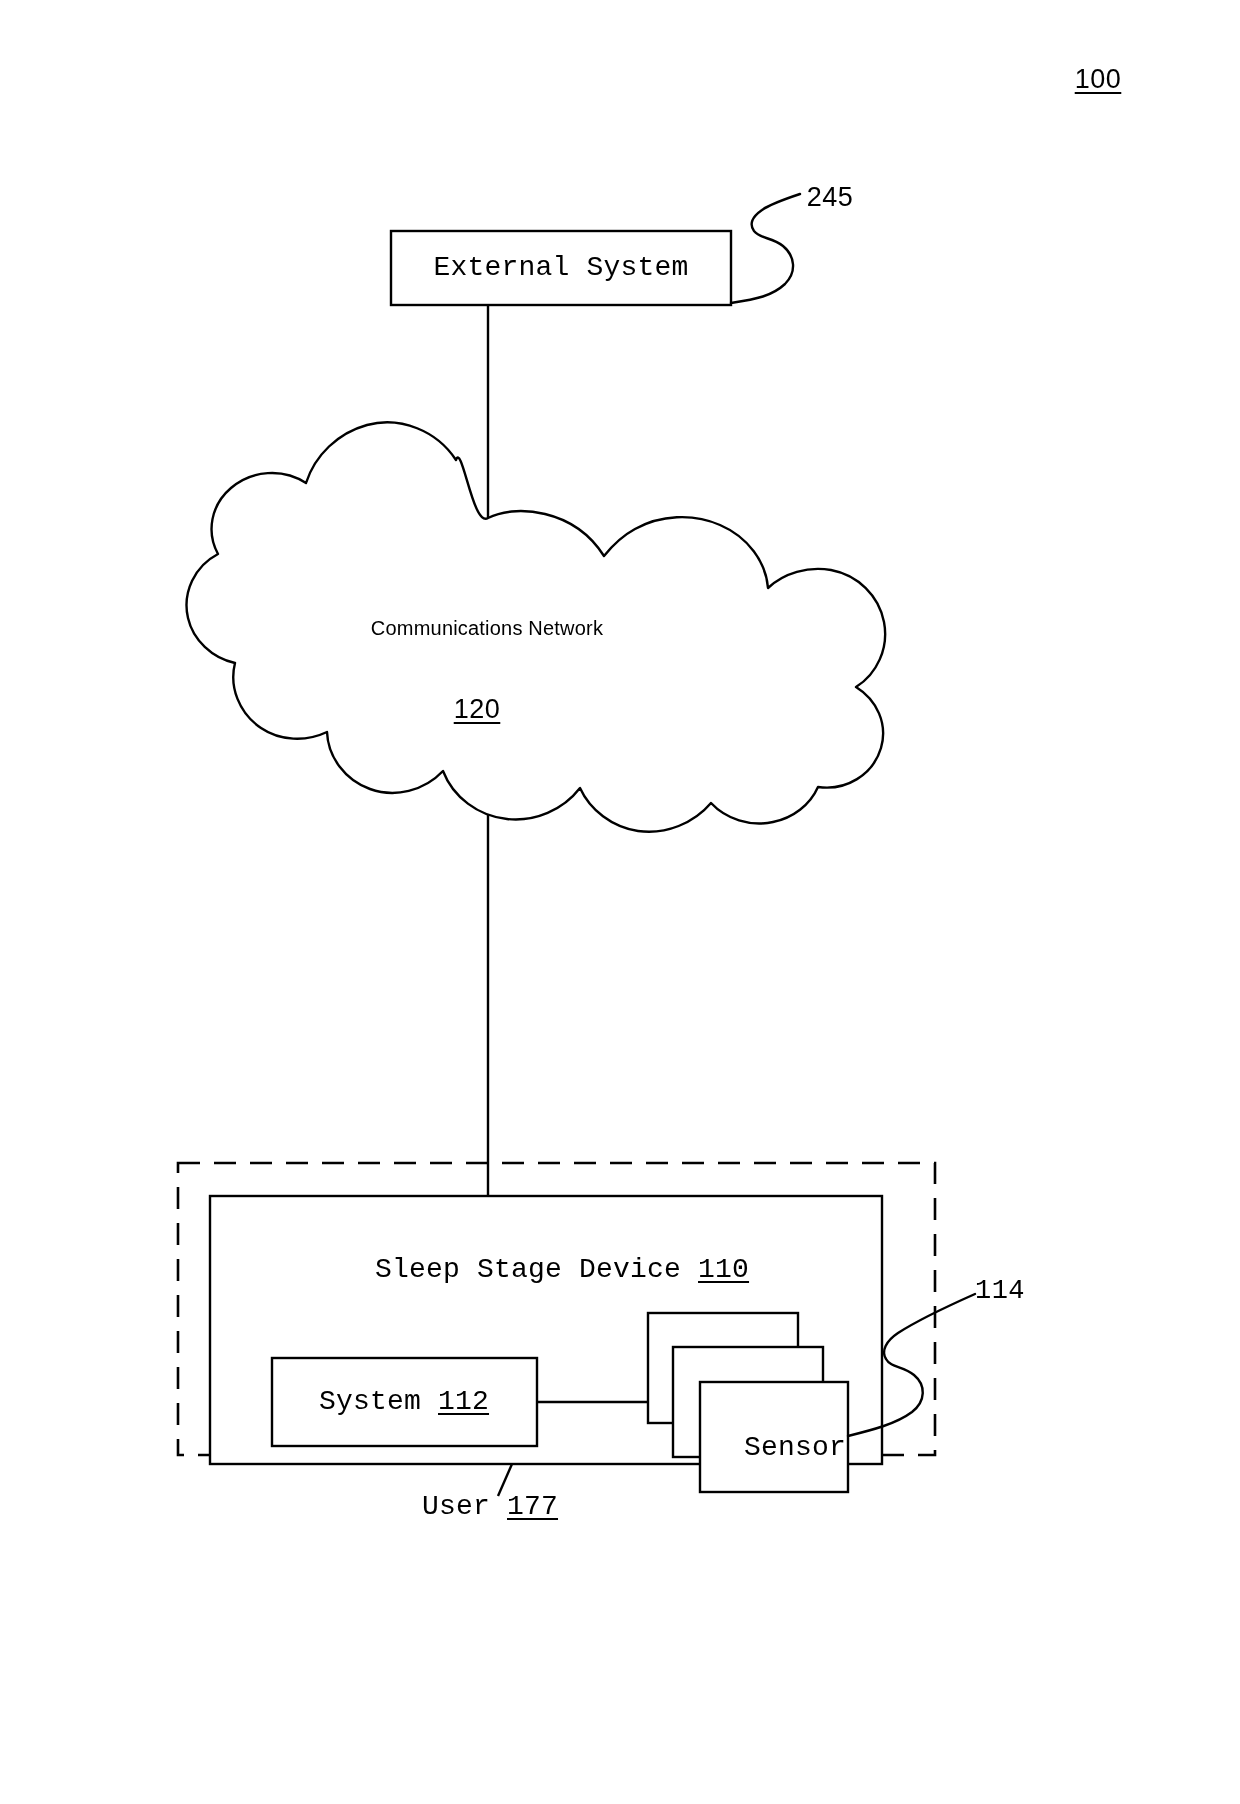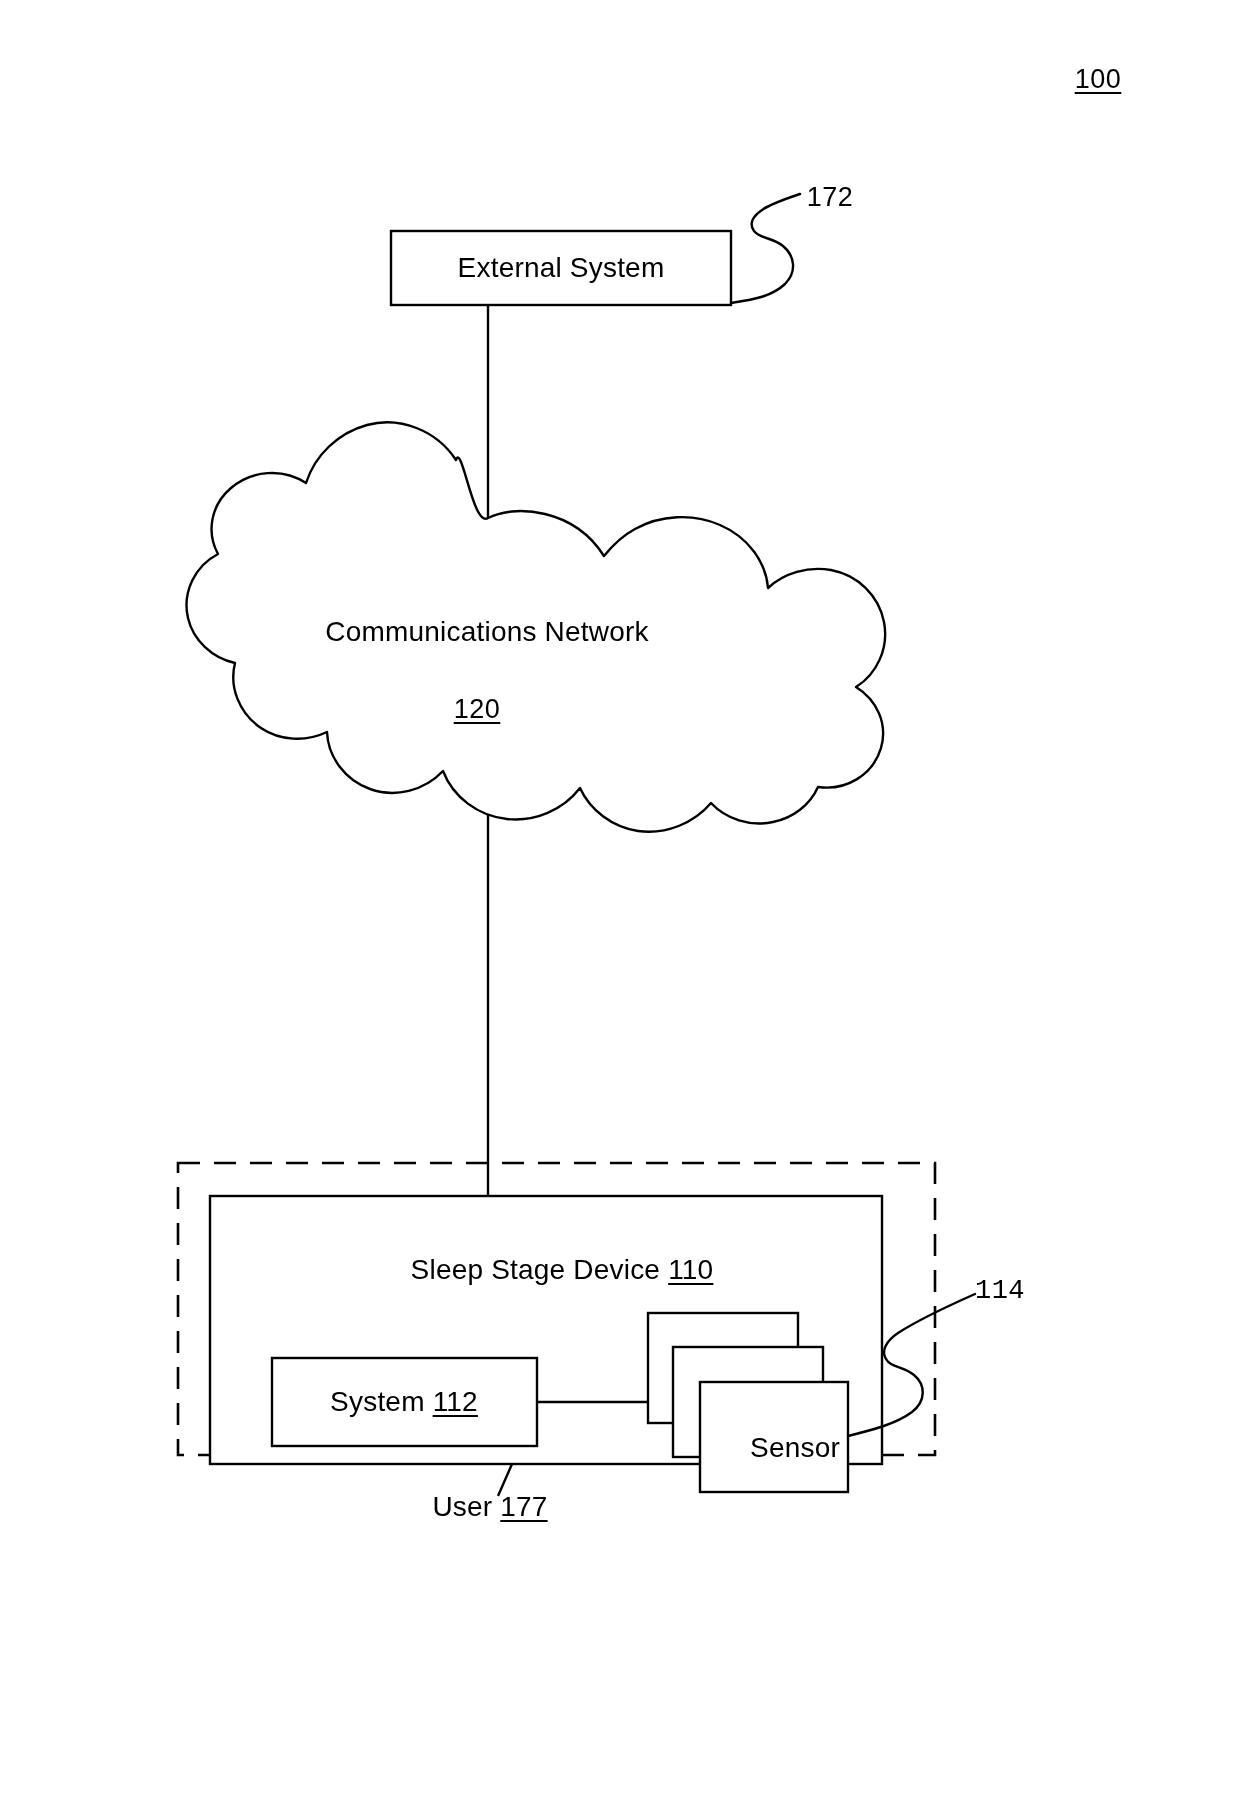--- a/index.html
+++ b/index.html
@@ -71,27 +71,28 @@
     font-size: 27px;
     letter-spacing: 0.5px;
   }
   .t-ref u {
     text-decoration: underline;
     text-underline-offset: 4px;
   }
   .t-node {
     font-size: 28px;
     letter-spacing: 0.2px;
+    font-family: Liberation Mono, monospace;
   }
   .t-node u {
     text-decoration: underline;
     text-underline-offset: 4px;
   }
   .t-cloud-title {
-    font-size: 28px;
+    font-size: 20px;
     letter-spacing: 0.2px;
   }
   .center-x {
     transform: translateX(-50%);
   }
 </style>
 </head>
 <body>
 
 <div id="figure-root">
@@ -160,21 +161,21 @@
              C 903 1366, 891 1368, 886 1359
              C 881 1351, 886 1341, 898 1333
              C 915 1322, 948 1306, 975 1294"></path>
 
     <line class="fig-line" x1="512" y1="1464" x2="498" y2="1496"></line>
 
   </svg>
 
   <div class="fig-text t-ref center-x" style="left:1098px; top:66px;"><u>100</u></div>
 
-  <div class="fig-text t-ref center-x" style="left:830px; top:184px;">172</div>
+  <div class="fig-text t-ref center-x" style="left:830px; top:184px;">245</div>
 
   <div class="fig-text t-node center-x" style="left:561px; top:254px;">External System</div>
 
   <div class="fig-text t-cloud-title center-x" style="left:487px; top:618px;">Communications Network</div>
 
   <div class="fig-text t-ref center-x" style="left:477px; top:696px;"><u>120</u></div>
 
   <div class="fig-text t-node center-x" style="left:562px; top:1240px;margin-top:16px;"><span>Sleep Stage Device</span>&nbsp;<u>110</u></div>
 
   <div class="fig-text t-node center-x" style="left:404px; top:1388px;"><span>System</span>&nbsp;<u>112</u></div>

